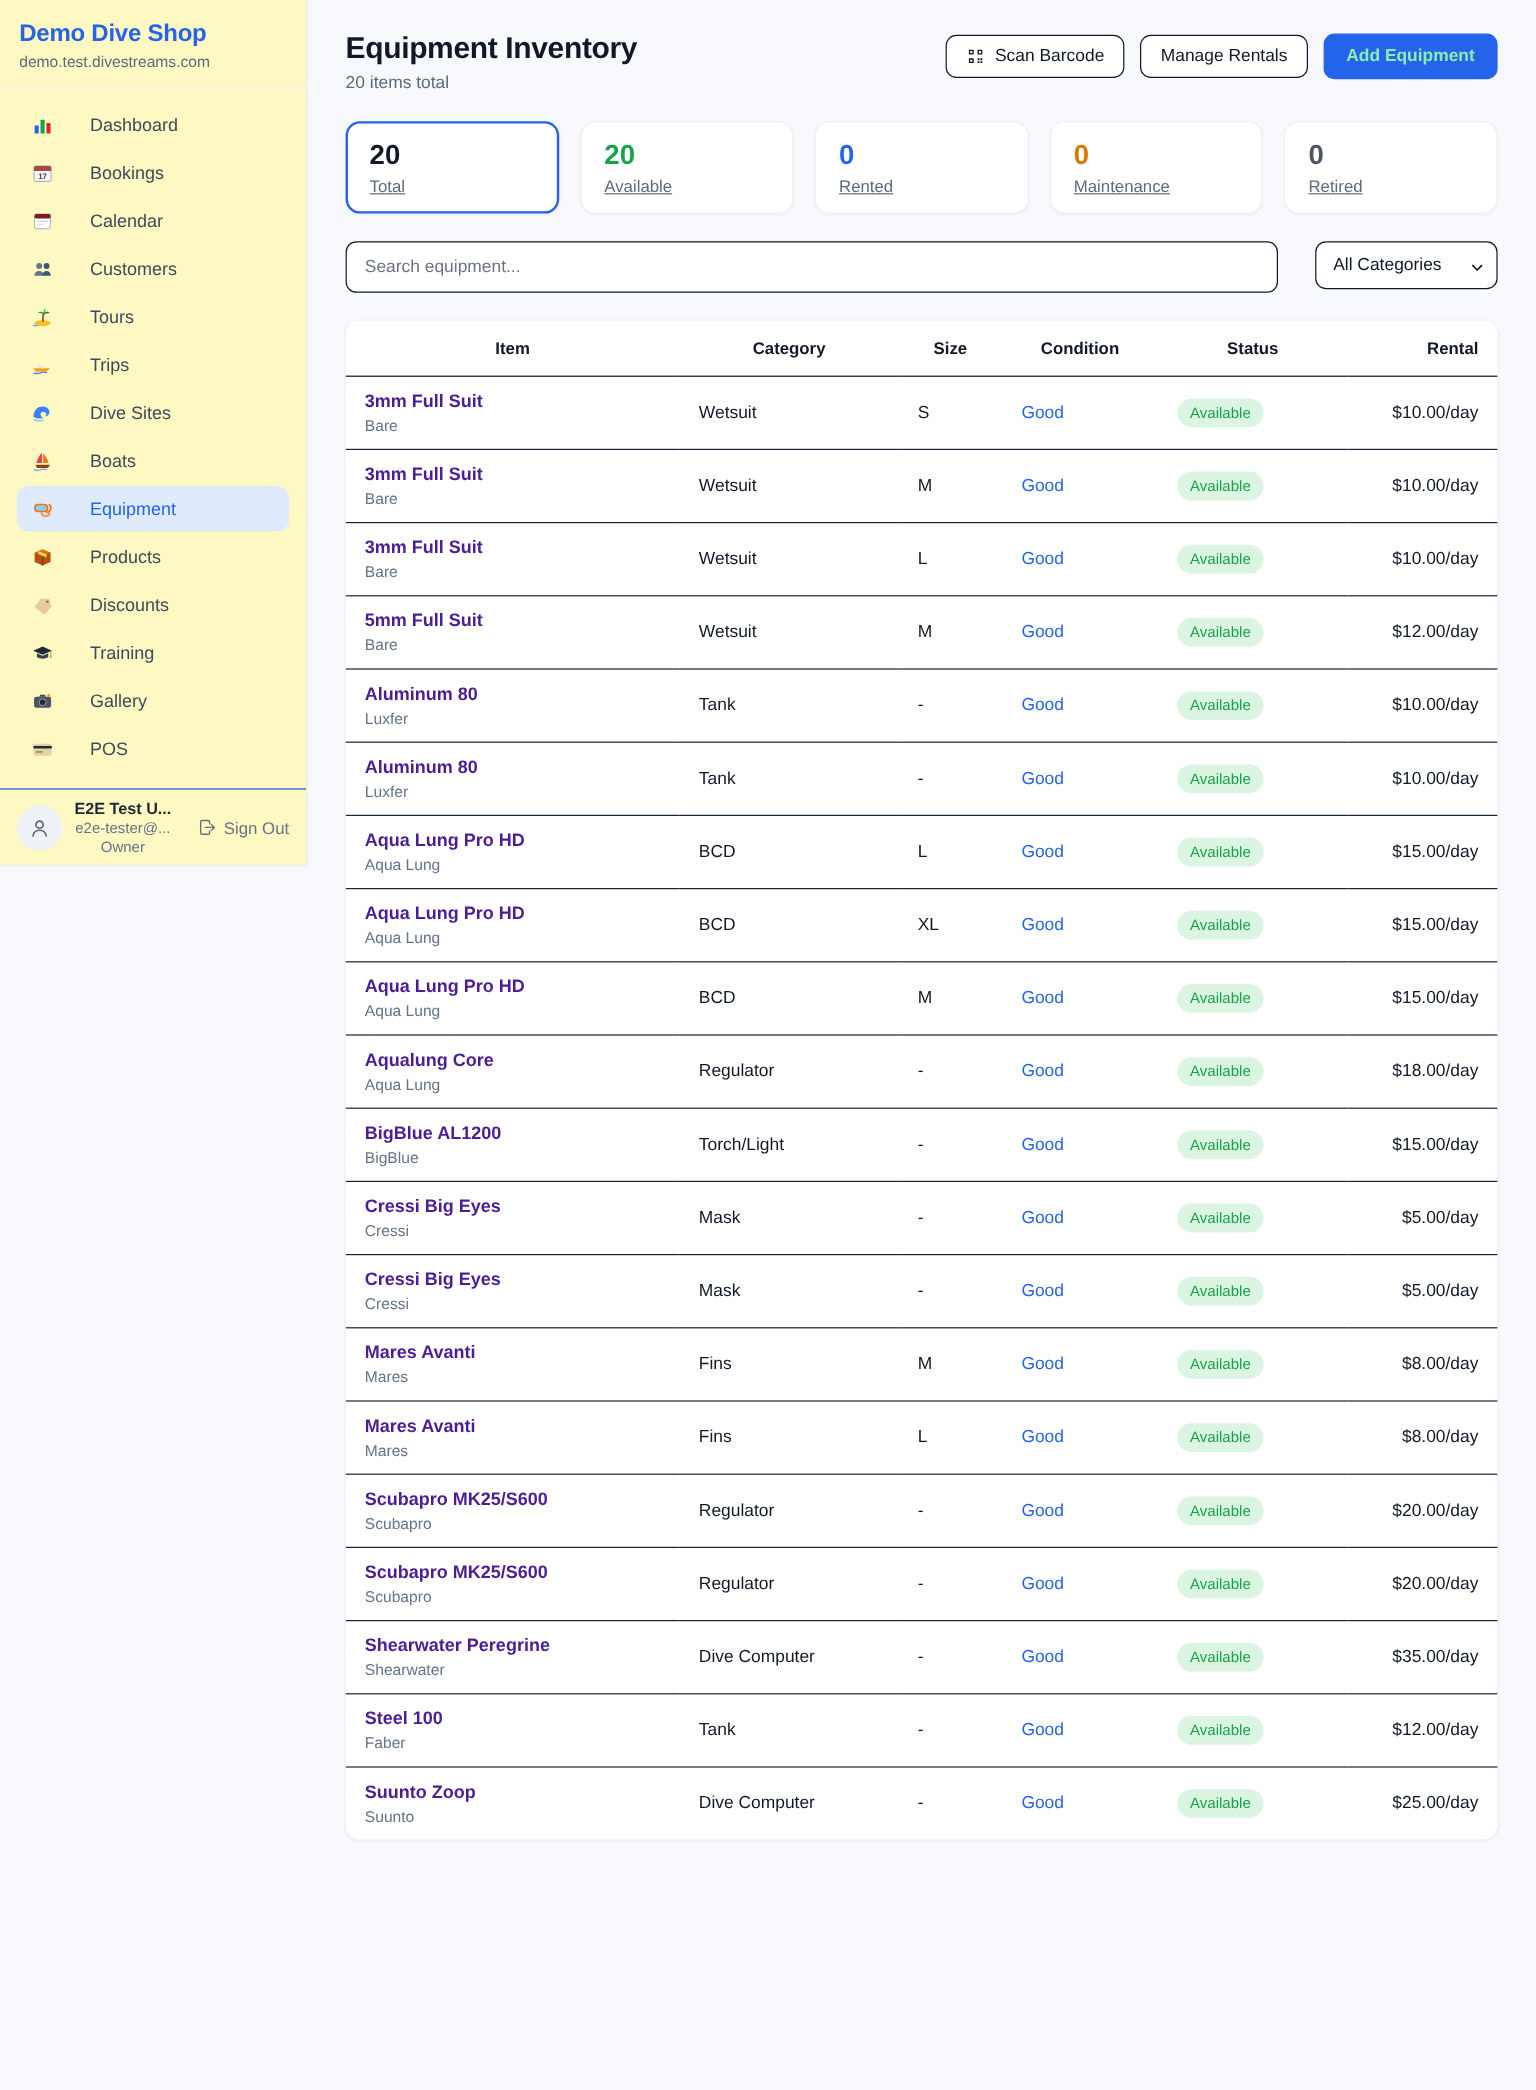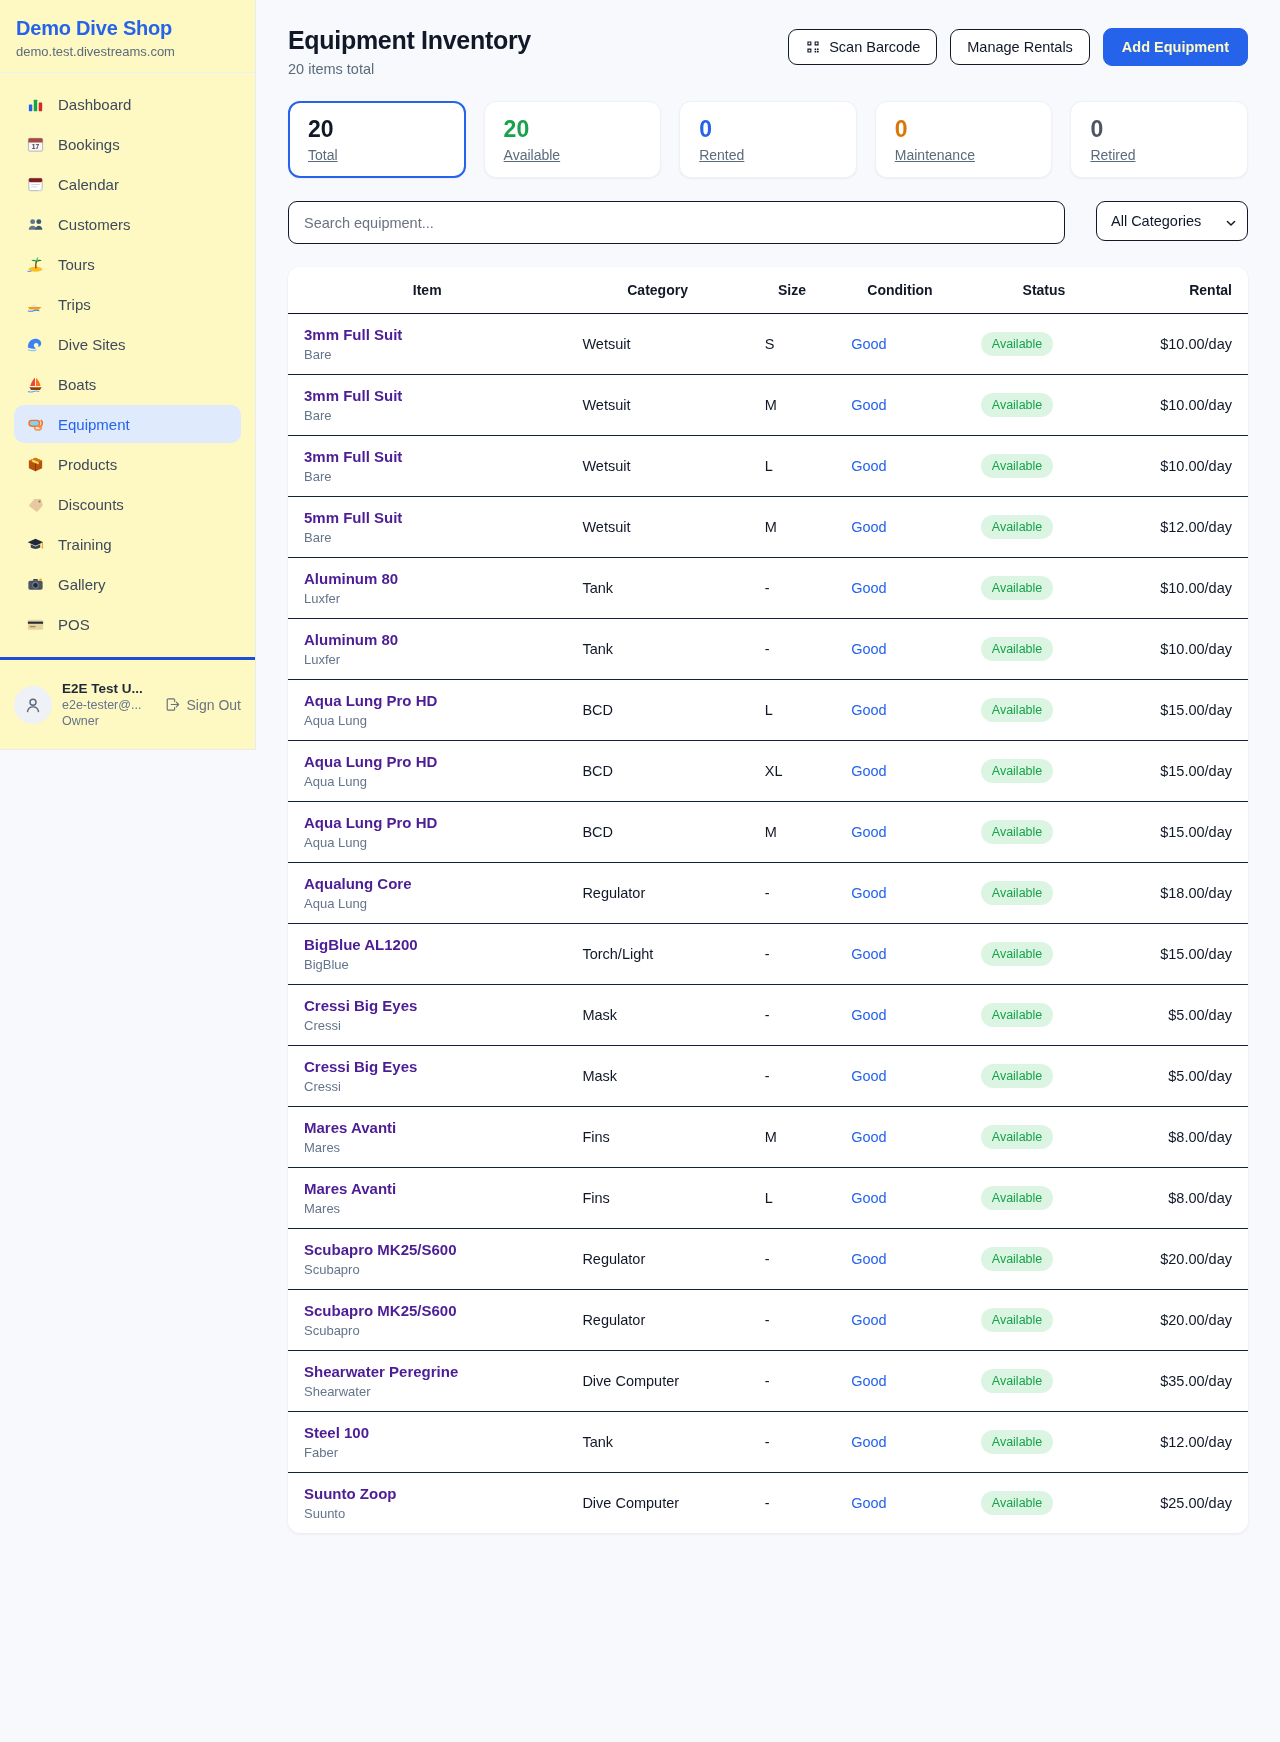--- a/index.html
+++ b/index.html
@@ -6,44 +6,44 @@
   body { background:#f7f9fc; font-family:"Liberation Sans", sans-serif; color:#0f172a; }
   .app { width:1280px; min-height:1742px; position:relative; }
 
   
   .sidebar { position:absolute; top:0; left:0; width:256px; background:#fef9c3;
              border-right:1px solid #e8ecf1; border-bottom:1px solid #e8ecf1; }
   .logo-block { padding:17px 16px 13px; border-bottom:1px solid #edf0f4; }
   .logo-title { color:#2563eb; font-size:20px; font-weight:bold; letter-spacing:-0.2px; }
   .logo-sub { color:#5b6b7c; font-size:13px; margin-top:4px; }
   .nav { padding:10px 0 12px; }
-  .nav-item { display:flex; align-items:center; gap:13px; margin:2px 14px; padding:9px 11px;
+  .nav-item { display:flex; align-items:center; gap:30px; margin:2px 14px; padding:9px 11px;
               border-radius:10px; font-size:15px; color:#3e4a5b; cursor:pointer; }
   .nav-item.active { background:#dfeafd; color:#2563eb; }
   .nav-icon { width:20px; height:20px; display:inline-flex; align-items:center; justify-content:center; flex:none; }
-  .user-block { border-top:3px solid #1d4ed8; padding:21px 14px; display:flex; align-items:center; gap:10px; }
+  .user-block { border-top:1px solid #1d4ed8; padding:8px 14px; display:flex; align-items:center; gap:10px;text-align:center; }
   .avatar { width:38px; height:38px; border-radius:50%; background:#eef1f5; flex:none;
             display:flex; align-items:center; justify-content:center; }
   .user-meta { min-width:0; }
   .user-name { font-size:13.5px; font-weight:bold; color:#1f2937; white-space:nowrap; }
   .user-email { font-size:12.5px; color:#64748b; margin-top:2px; white-space:nowrap; }
   .user-role { font-size:12.5px; color:#64748b; margin-top:2px; }
   .signout { margin-left:auto; display:flex; gap:6px; align-items:center; color:#6b7280;
              font-size:14px; cursor:pointer; white-space:nowrap; }
 
   
   main { margin-left:256px; padding:26px 32px 24px; }
   .page-header { display:flex; justify-content:space-between; align-items:flex-start; }
   .page-title { font-size:25px; font-weight:bold; letter-spacing:-0.3px; color:#111827; }
   .page-sub { font-size:14.5px; color:#5b6b7c; margin-top:6px; }
   .header-actions { display:flex; gap:13px; align-items:center; margin-top:2px; }
   .btn { font-size:14.5px; border-radius:9px; padding:9px 16px; background:#fff;
          border:1px solid #111827; display:flex; gap:8px; align-items:center; cursor:pointer;
          color:#111827; font-family:inherit; }
-  .btn-primary { background:#2563eb; border-color:#2563eb; color:#fef9c3; padding:10px 18px; font-weight:bold; }
+  .btn-primary { background:#2563eb; border-color:#2563eb; color:#86efac; padding:10px 18px; font-weight:bold; }
 
   .stats { display:flex; gap:18px; margin-top:24px; }
   .stat-card { flex:1; background:#fff; border-radius:12px; padding:14px 19px;
                border:1px solid #eef1f5; box-shadow:0 1px 2px rgba(15,23,42,.05); cursor:pointer; }
   .stat-card.selected { border:2px solid #2563eb; padding:13px 18px; }
   .stat-value { font-size:23px; font-weight:bold; }
   .stat-label { font-size:14px; color:#5b6b7c; margin-top:4px;text-decoration:underline; }
 
   .filter-row { display:flex; gap:31px; margin-top:23px; }
   .search-input { flex:1; height:43px; border:1px solid #111827; border-radius:9px;

